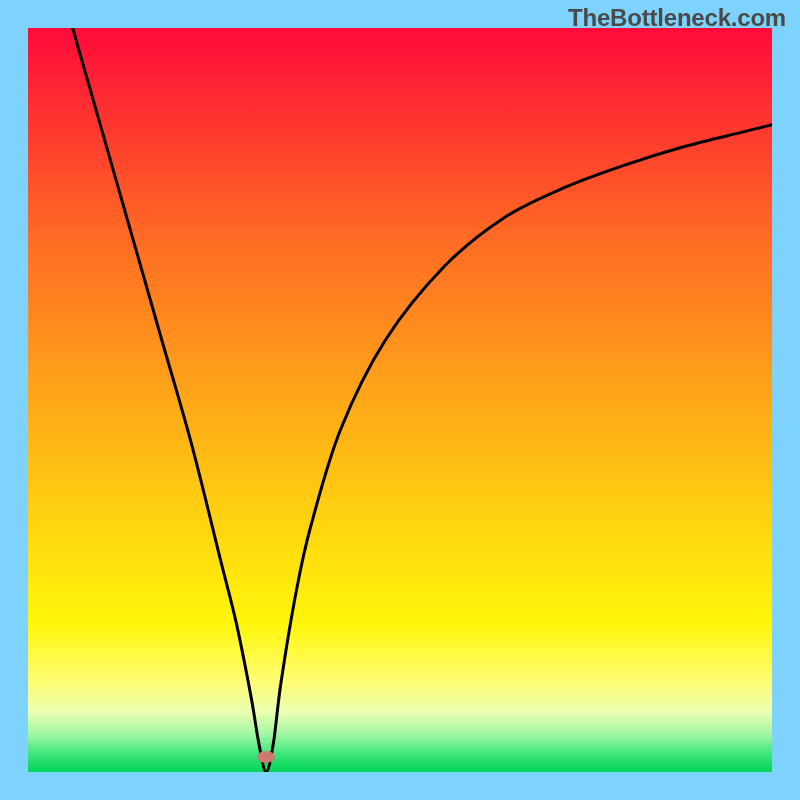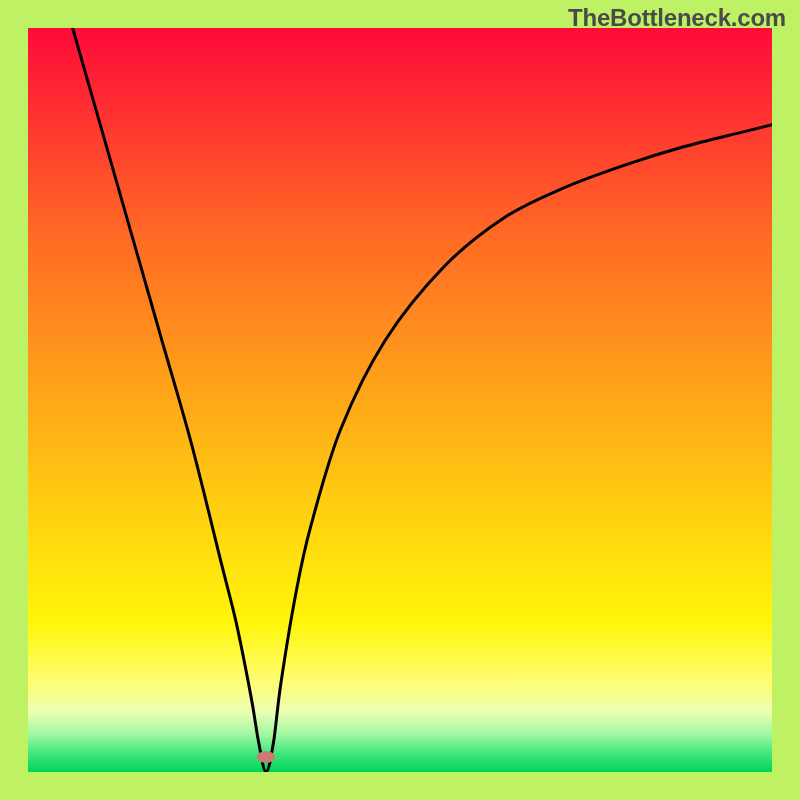--- a/index.html
+++ b/index.html
@@ -8,21 +8,21 @@
     width: 800px;
     height: 800px;
     background: #000;
     font-family: Arial, Helvetica, sans-serif;
     overflow: hidden;
   }
   .frame {
     position: relative;
     width: 800px;
     height: 800px;
-    background: #bef264;
+    background: #7dd3fc;
   }
   .watermark {
     position: absolute;
     top: 4px;
     right: 14px;
     color: #4a4a4a;
     font-size: 24px;
     font-weight: 600;
     letter-spacing: -0.2px;
     z-index: 5;

